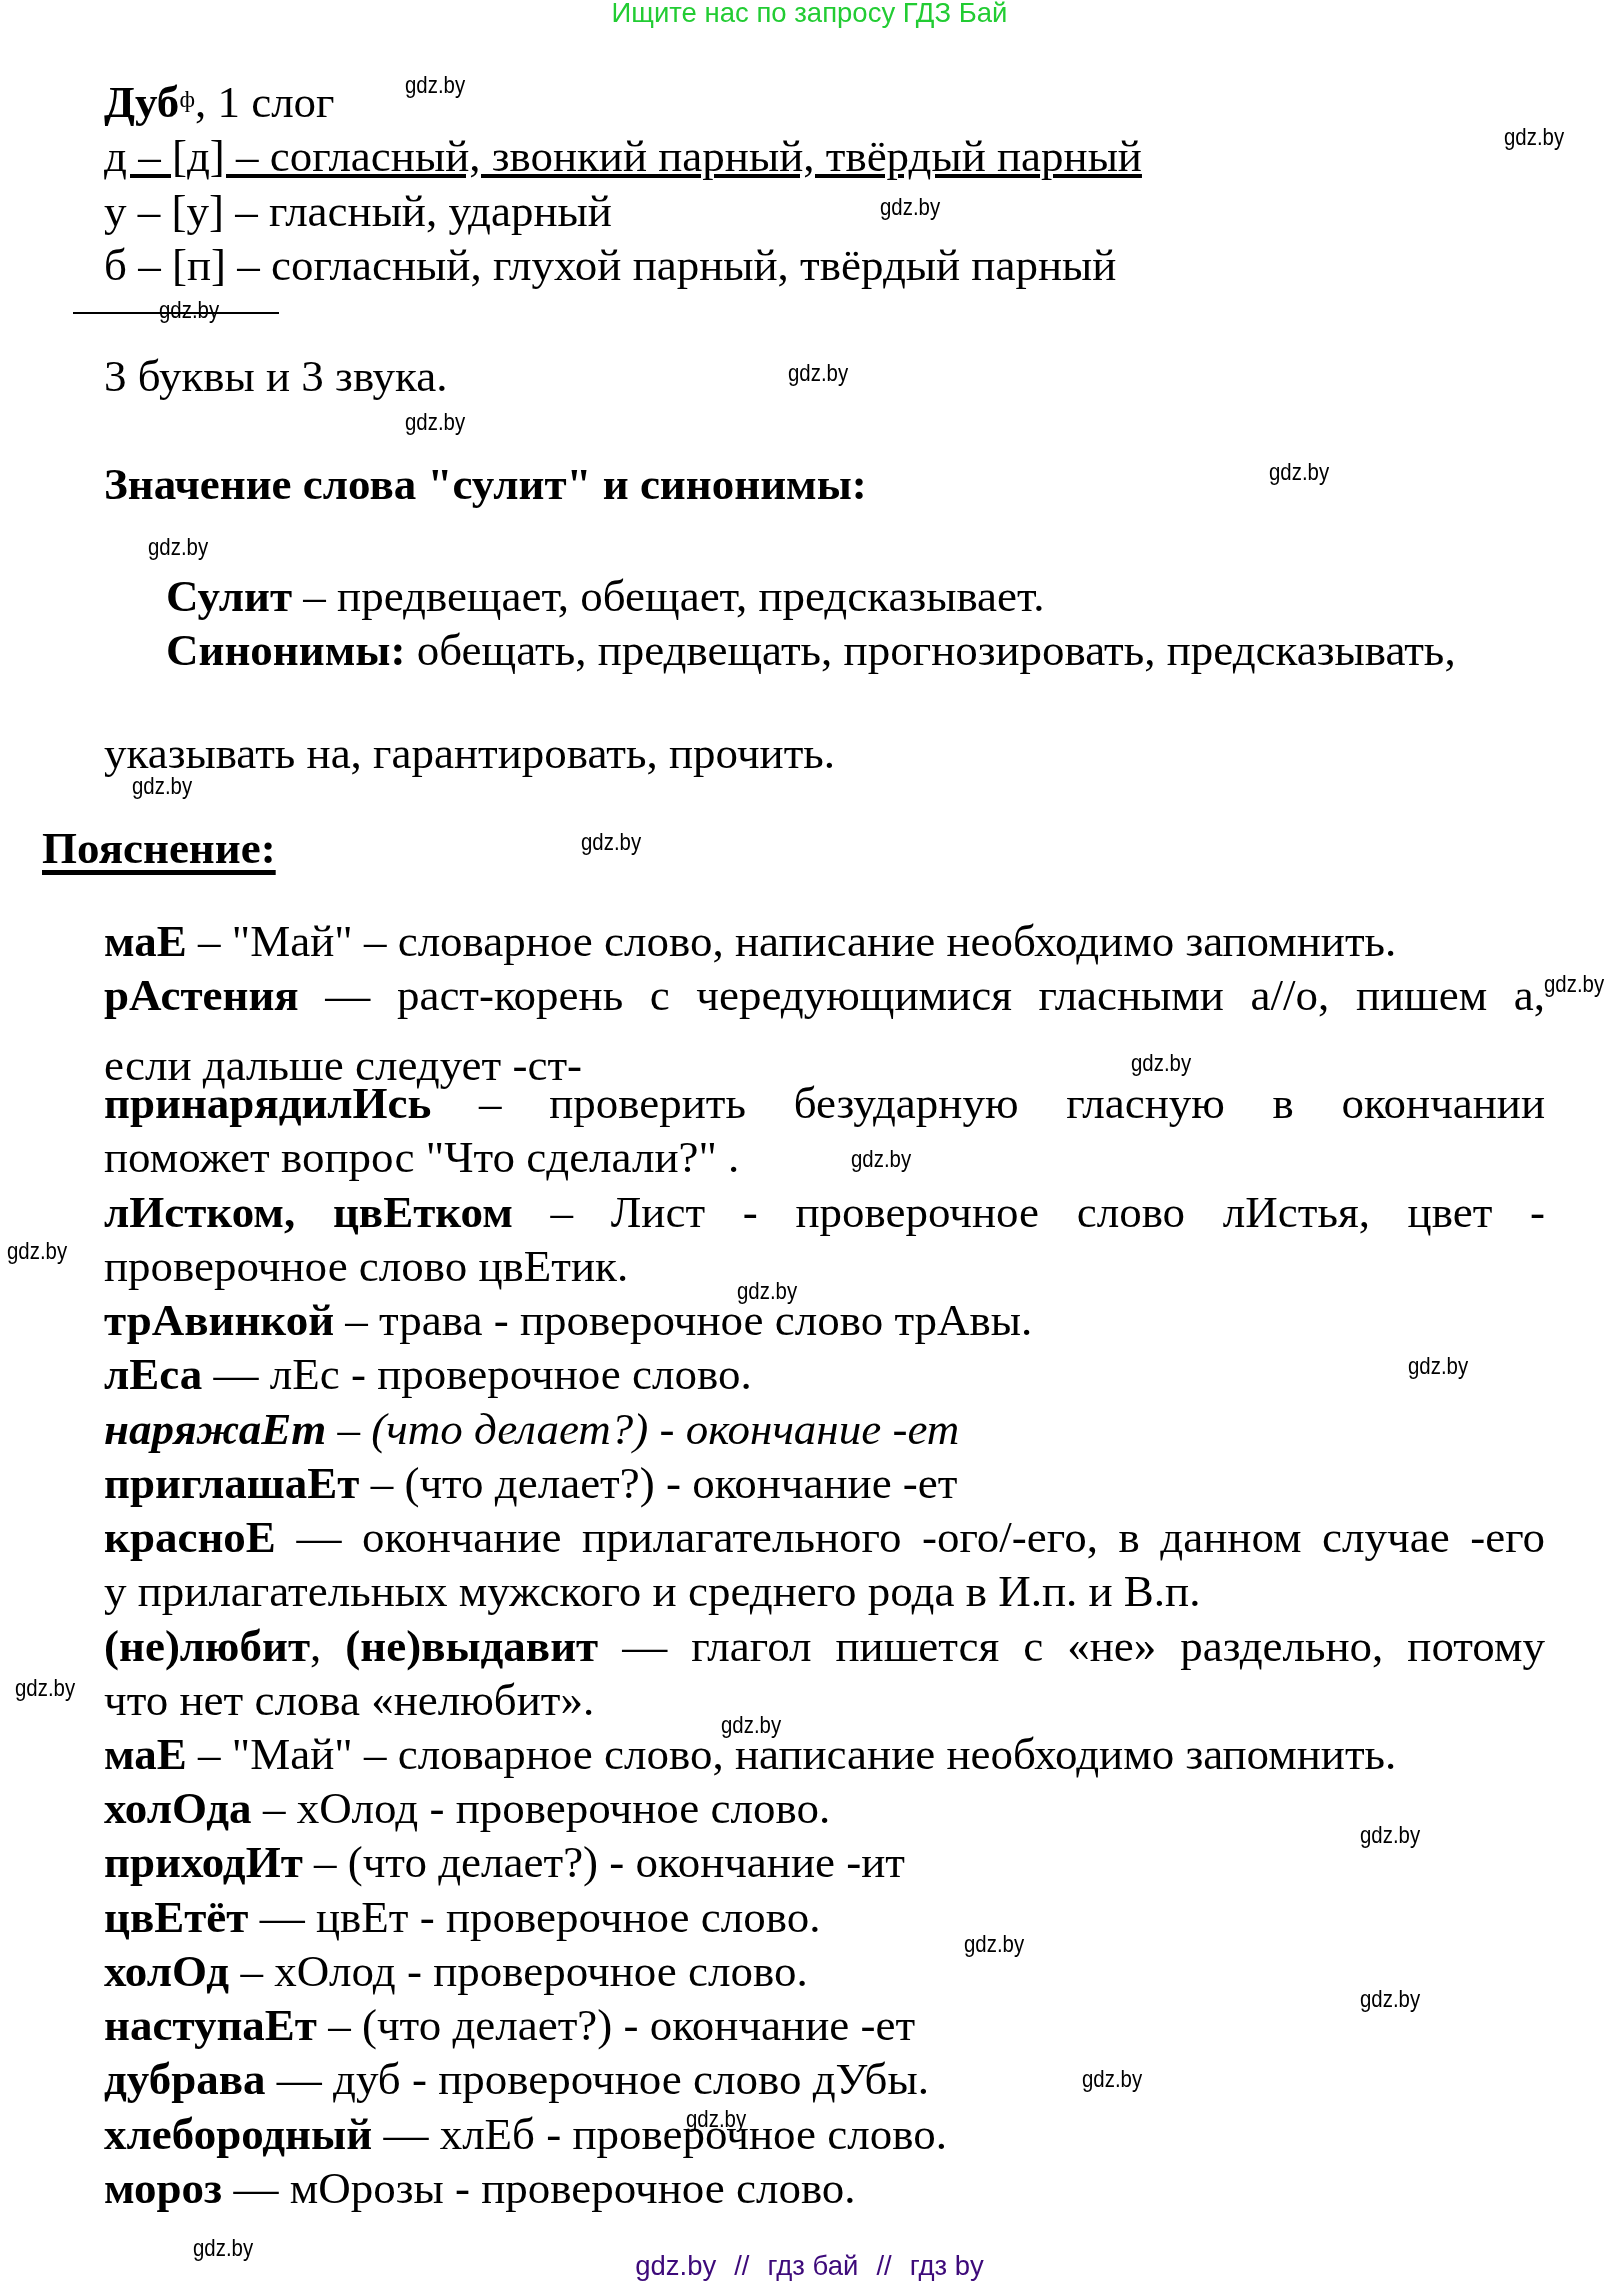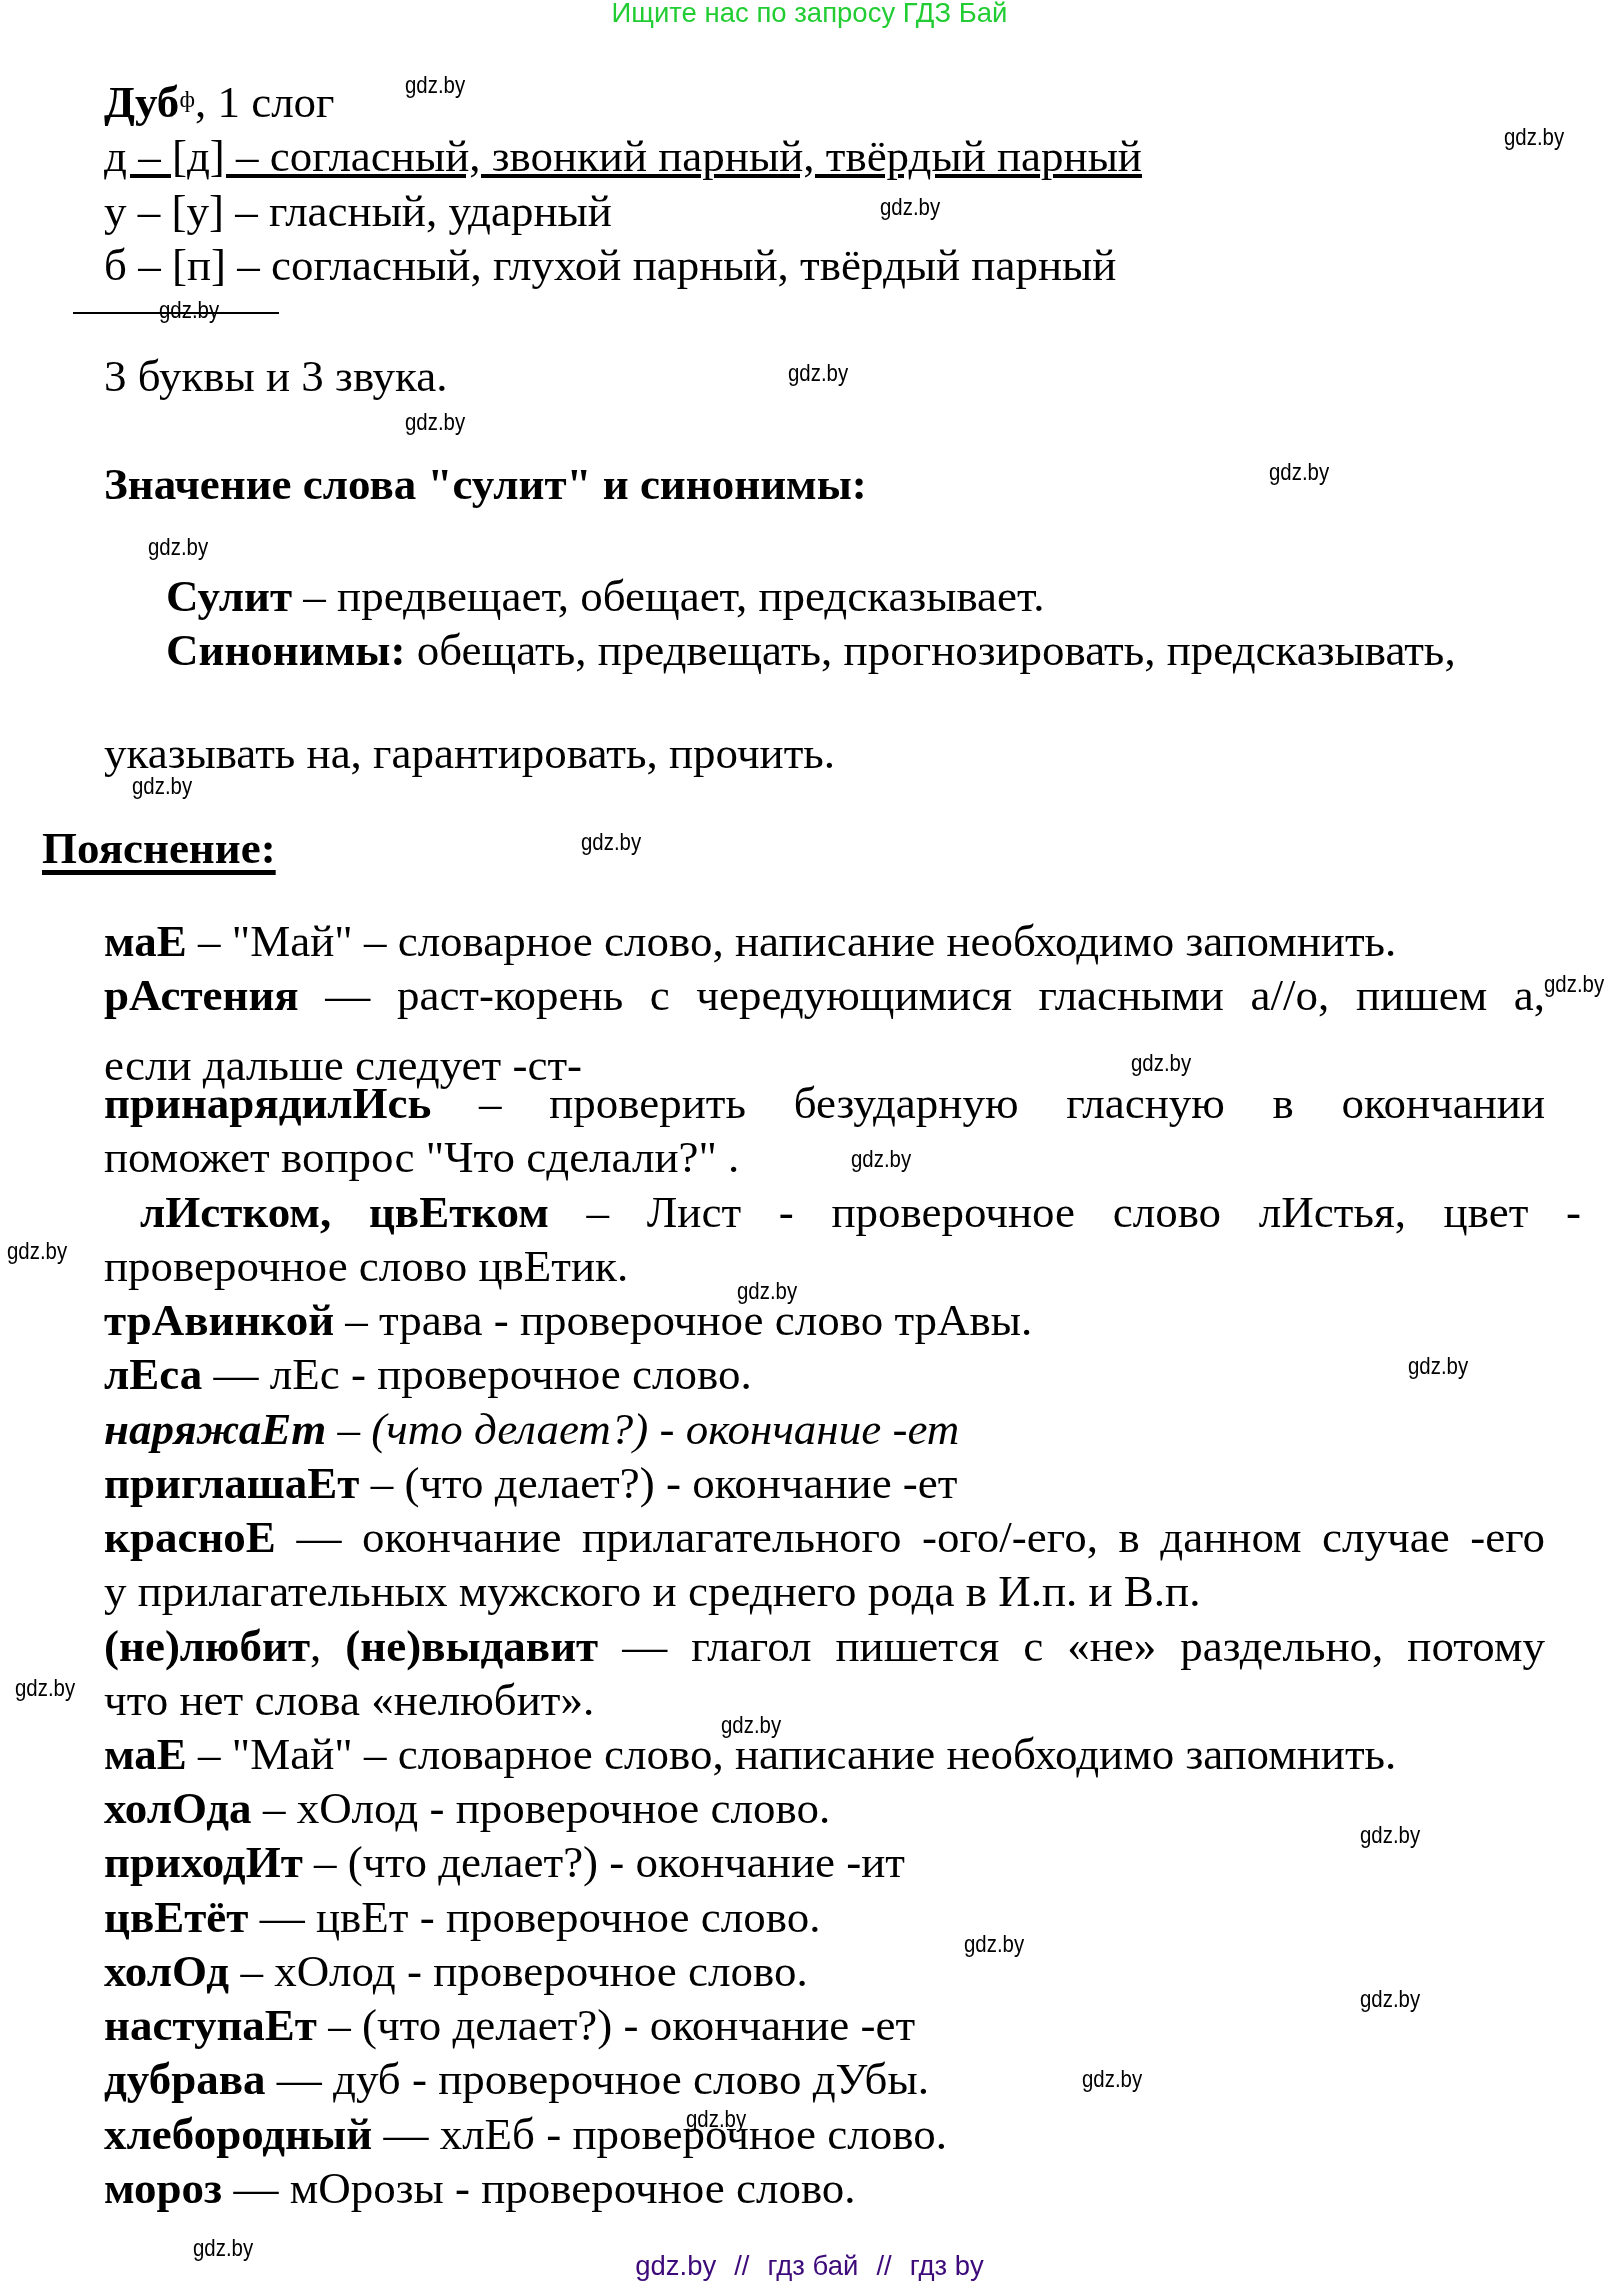--- a/index.html
+++ b/index.html
@@ -86,21 +86,21 @@
 <div class="line" style="top:686px;margin-top:41px;">указывать на, гарантировать, прочить.</div>
 
 <div class="section-head underline" style="left:42px; top:822px;">Пояснение:</div>
 
 <div id="explanation-list">
     <div class="line" style="top: 915px;"><span class="b">маЕ</span><span> – "Май" – словарное слово, написание необходимо запомнить.</span></div>
     <div class="line justify" style="top: 969px;"><span class="b">рАстения</span><span> — раст-корень с чередующимися гласными а//о, пишем а,</span></div>
     <div class="line" style="top: 1023px; margin-top: 16px;">если дальше следует -ст-</div>
     <div class="line justify" style="top: 1077px;"><span class="b">принарядилИсь</span><span> – проверить безударную гласную в окончании</span></div>
     <div class="line" style="top: 1131px;">поможет вопрос "Что сделали?" .</div>
-    <div class="line justify" style="top: 1186px; margin-left: 36px;"><span class="b">лИстком, цвЕтком</span><span> – Лист - проверочное слово лИстья, цвет -</span></div>
+    <div class="line justify" style="top: 1186px;"><span class="b">лИстком, цвЕтком</span><span> – Лист - проверочное слово лИстья, цвет -</span></div>
     <div class="line" style="top: 1240px;">проверочное слово цвЕтик.</div>
     <div class="line" style="top: 1294px; text-align: center;"><span class="b">трАвинкой</span><span> – трава - проверочное слово трАвы.</span></div>
     <div class="line" style="top: 1348px;"><span class="b">лЕса</span><span> — лЕс - проверочное слово.</span></div>
     <div class="line" style="top: 1403px; font-style: italic;"><span class="b">наряжаЕт</span><span> – (что делает?) - окончание -ет</span></div>
     <div class="line" style="top: 1457px;"><span class="b">приглашаЕт</span><span> – (что делает?) - окончание -ет</span></div>
     <div class="line justify" style="top: 1511px;"><span class="b">красноЕ</span><span> — окончание прилагательного -ого/-его, в данном случае -его</span></div>
     <div class="line" style="top: 1565px;">у прилагательных мужского и среднего рода в И.п. и В.п.</div>
     <div class="line justify" style="top: 1620px;"><span class="b">(не)любит</span><span>, </span><span class="b">(не)выдавит</span><span> — глагол пишется с «не» раздельно, потому</span></div>
     <div class="line" style="top: 1674px;">что нет слова «нелюбит».</div>
     <div class="line" style="top: 1728px;"><span class="b">маЕ</span><span> – "Май" – словарное слово, написание необходимо запомнить.</span></div>

